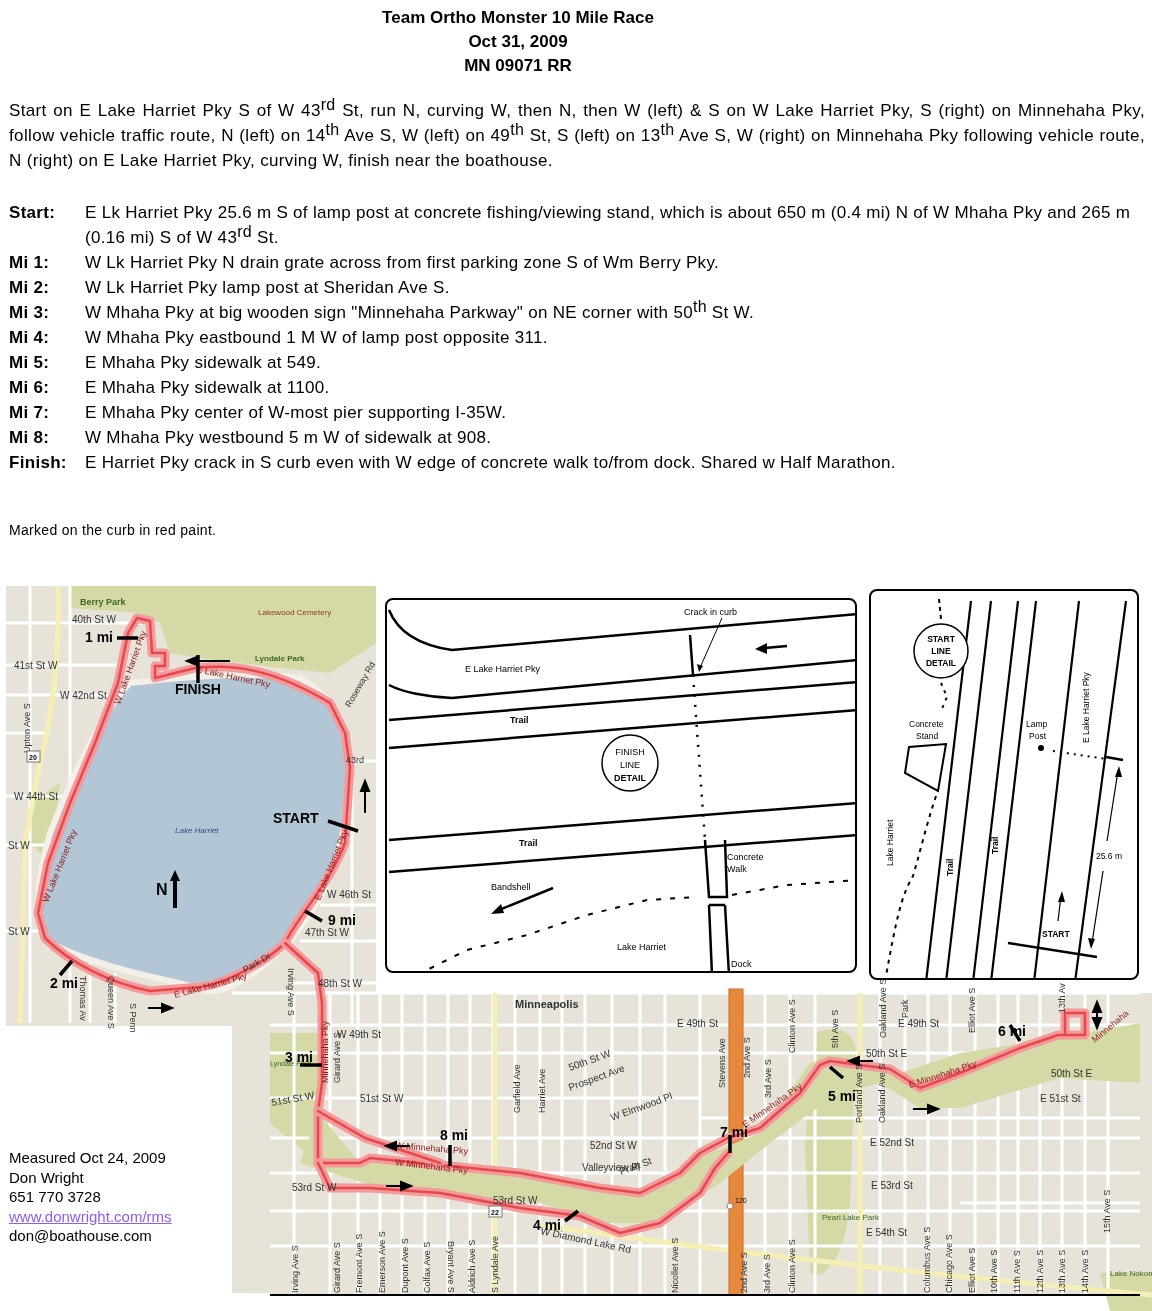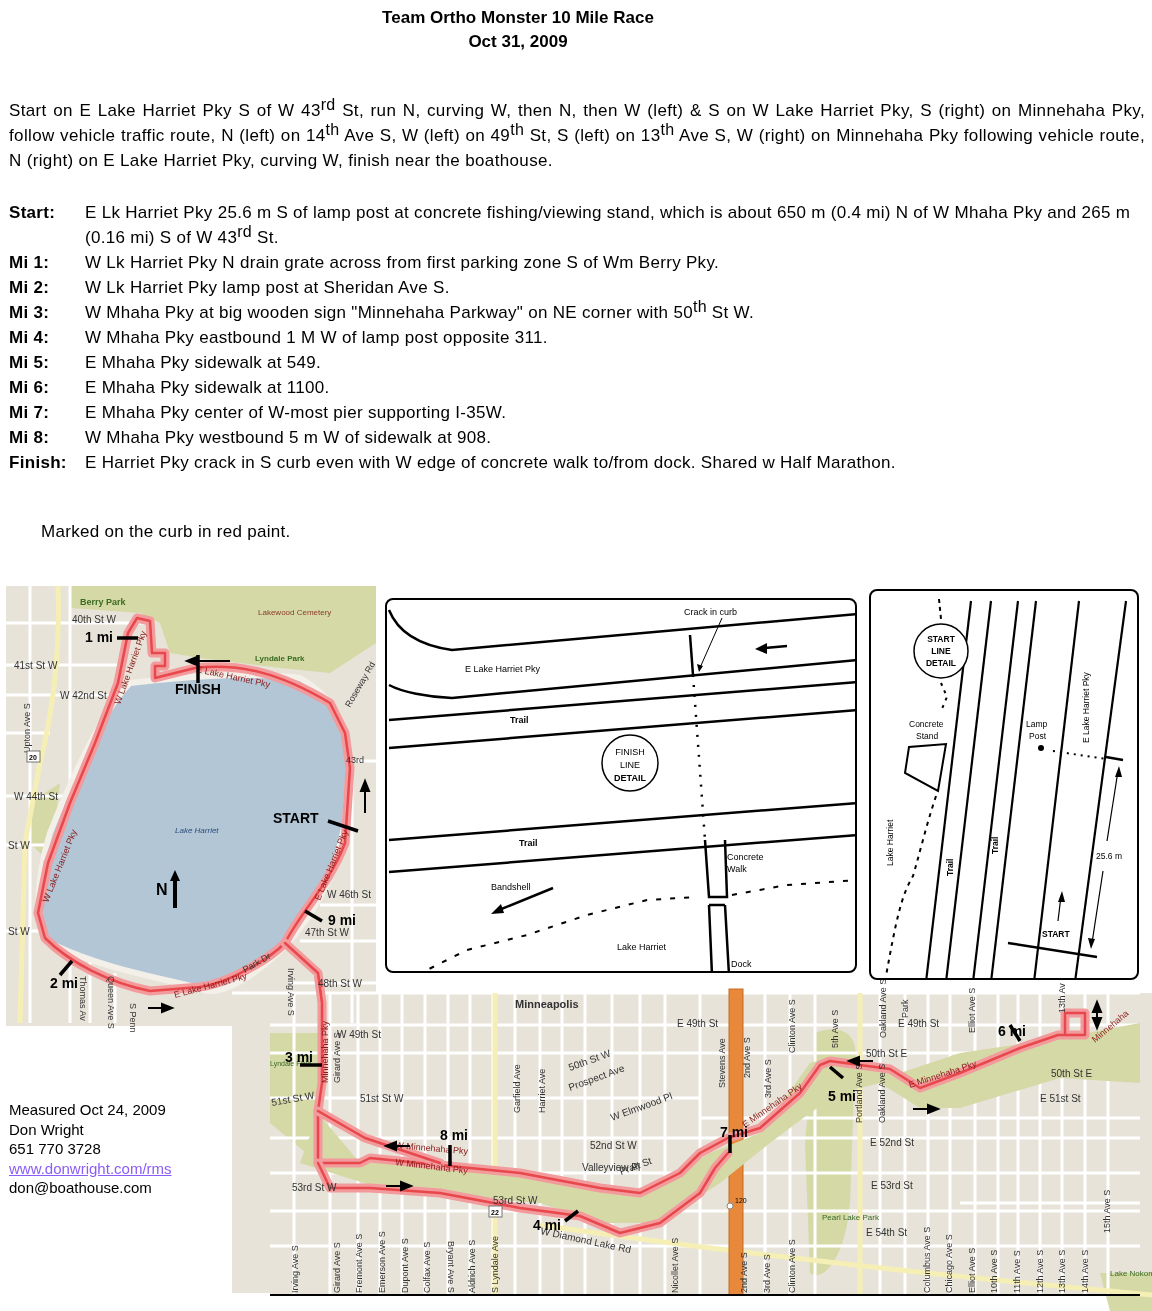--- a/index.html
+++ b/index.html
@@ -5,32 +5,33 @@
   * { box-sizing: border-box; margin: 0; padding: 0; }
   html, body { width: 1152px; height: 1311px; background: #ffffff; overflow: hidden; }
   body { position: relative; font-family: "Liberation Sans", sans-serif; color: #000; }
   .title-block { position: absolute; left: 0; top: 6px; width: 1036px; text-align: center; font-weight: bold; font-size: 17px; line-height: 24px; }
   .route-desc { position: absolute; left: 9px; top: 98px; width: 1136px; font-size: 17px; line-height: 25px; text-align: justify; letter-spacing: 0.35px; }
   .route-desc sup, .mark-text sup { font-size: 16px; vertical-align: 6px; line-height: 0; }
   .markers { position: absolute; left: 9px; top: 200px; width: 1140px; font-size: 17px; line-height: 25px; letter-spacing: 0.3px; }
   .mark-row { display: flex; }
   .mark-label { font-weight: bold; width: 76px; flex: none; }
   .mark-text { flex: 1; }
-  .note { position: absolute; left: 9px; top: 522px; font-size: 17px; letter-spacing: 0.3px; margin-left: 32px; }
-  .credits { position: absolute; left: 9px; top: 1100px; font-size: 15px; line-height: 19.5px; }
+  .note { position: absolute; left: 9px; top: 522px; font-size: 14px; letter-spacing: 0.3px; }
+  .credits { position: absolute; left: 9px; top: 1148px; font-size: 15px; line-height: 19.5px; }
   .credits a { color: #8b5cf6; text-decoration: underline; }
   .map-svg { position: absolute; left: 0; top: 583px; }
   .detail-box { position: absolute; background: #fff; border: 2px solid #000; border-radius: 8px; overflow: hidden; }
 </style>
 </head>
 <body>
 
 <div class="title-block">
   <div>Team Ortho Monster 10 Mile Race</div>
   <div>Oct 31, 2009</div>
+  <div>MN 09071 RR</div>
 </div>
 
 <div class="route-desc"><span>Start on E Lake Harriet Pky S of W 43</span><sup>rd</sup><span> St, run N, curving W, then N, then W (left) &amp; S on W Lake Harriet Pky, S (right) on Minnehaha Pky, follow vehicle traffic route, N (left) on 14</span><sup>th</sup><span> Ave S, W (left) on 49</span><sup>th</sup><span> St, S (left) on 13</span><sup>th</sup><span> Ave S, W (right) on Minnehaha Pky following vehicle route, N (right) on E Lake Harriet Pky, curving W, finish near the boathouse.</span></div>
 
 <div class="markers">
   <div class="mark-row">
     <div class="mark-label">Start:</div>
     <div class="mark-text"><span>E Lk Harriet Pky 25.6 m S of lamp post at concrete fishing/viewing stand, which is about 650 m (0.4 mi) N of W Mhaha Pky and 265 m (0.16 mi) S of W 43</span><sup>rd</sup><span> St.</span></div>
   </div>
   <div class="mark-row">

